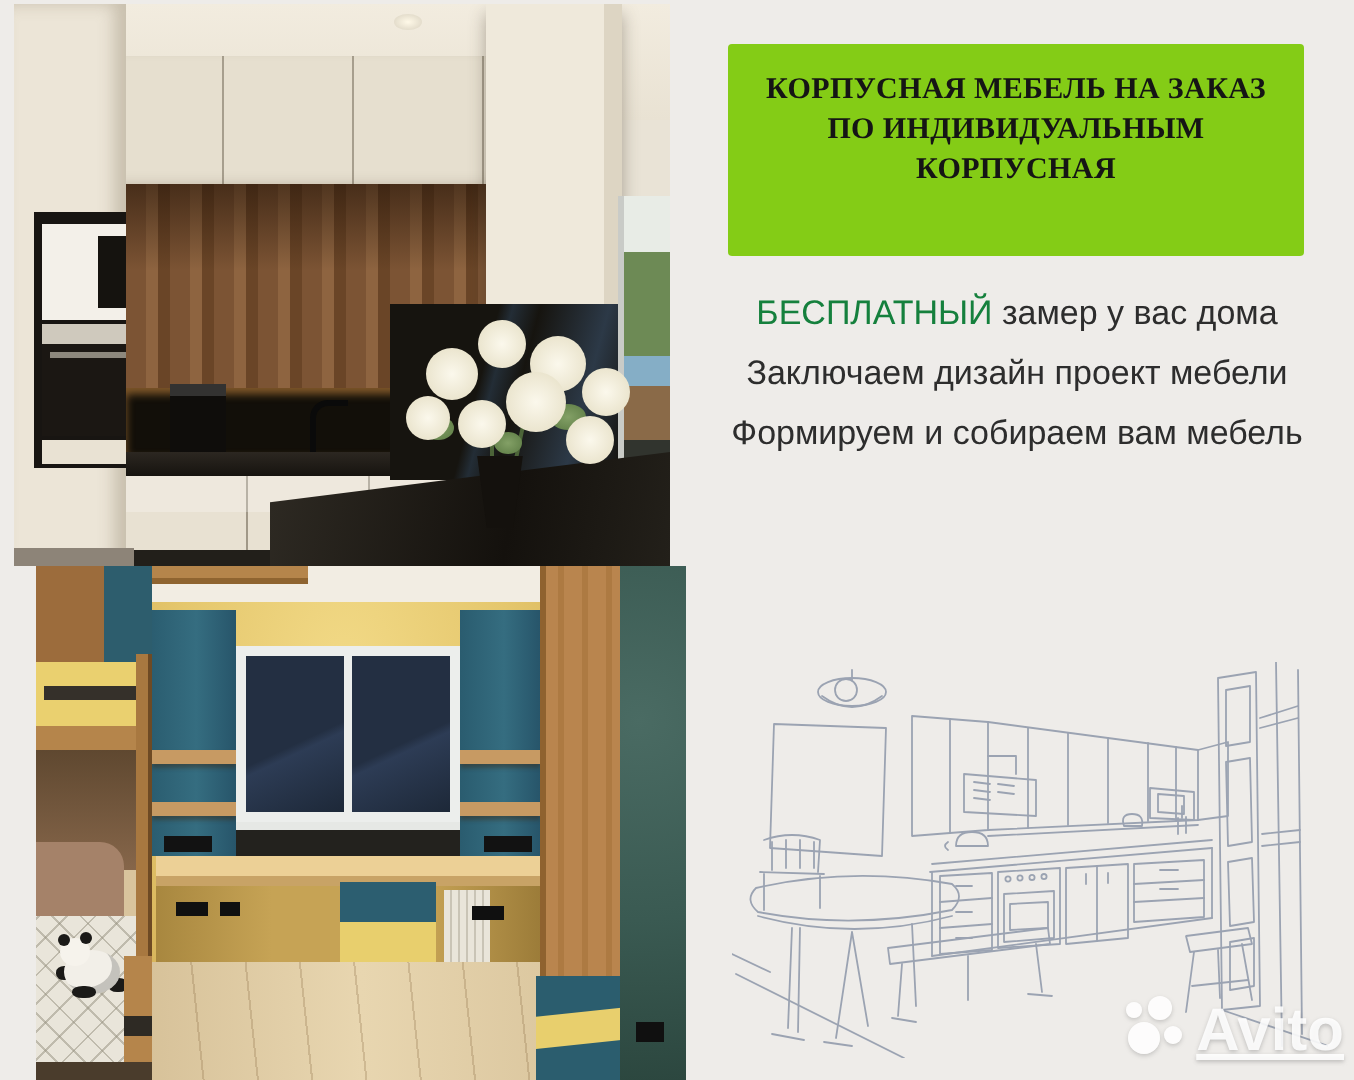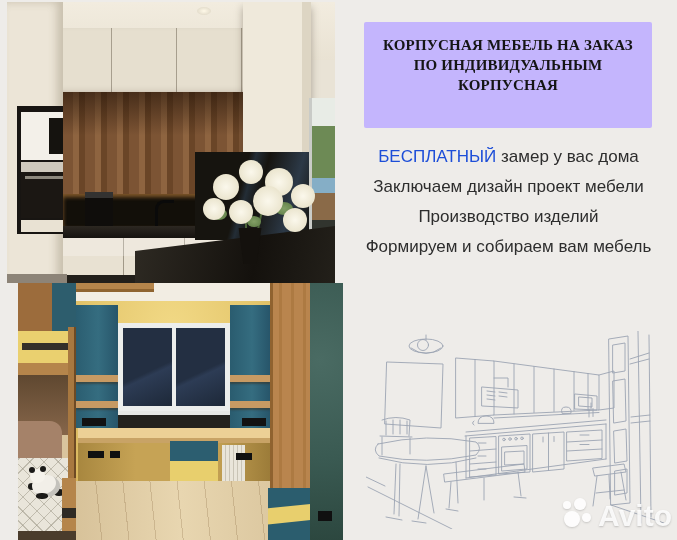--- a/index.html
+++ b/index.html
@@ -115,43 +115,43 @@
   .kr-panda-body{left:14px;top:192px;width:28px;height:22px;border-radius:50%;background:#f2efe8;
      box-shadow:inset -4px -3px 0 rgba(60,58,55,.25);}
   .kr-panda-head{left:12px;top:186px;width:15px;height:14px;border-radius:50%;background:#f6f3ec;}
   .kr-panda-ear{width:6px;height:6px;border-radius:50%;background:#1b1a18;}
   .kr-panda-limb{background:#1b1a18;border-radius:45%;}
   .kr-frame{left:44px;top:195px;width:14px;height:62px;background:#b5854b;}
   .kr-frame-gap{left:44px;top:225px;width:14px;height:10px;background:#2e2a24;}
   .kr-bshadow{left:0;top:248px;width:58px;height:9px;background:#4a3c2c;}
 
   
-  .card{left:364px;top:22px;width:288px;height:106px;background:#c4b5fd;border-radius:2px;
+  .card{left:364px;top:22px;width:288px;height:106px;background:#84cc16;border-radius:2px;
         text-align:center;}
   .hdr{font-family:"Liberation Serif",serif;font-weight:bold;font-size:15px;line-height:20px;
        color:#151515;letter-spacing:.2px;}
   .hdr1{margin-top:13px;}
   .big-title{margin-top:9px;font-size:25px;letter-spacing:.5px;color:#1d1d1d;}
   .steps{left:340px;top:147px;width:337px;text-align:center;font-size:17px;color:#2d2d2d;}
   .step{height:20px;line-height:20px;margin-bottom:10px;white-space:pre;}
-  .step .hl{color:#1d4ed8;}
+  .step .hl{color:#15803d;}
   .sketch{left:366px;top:331px;width:298px;height:198px;}
   .sketch svg{display:block;}
 
   
   .watermark{right:5px;bottom:6px;display:flex;align-items:center;gap:4px;z-index:8;}
   .wm-dots{position:relative;width:32px;height:36px;display:inline-block;}
   .wm-dots i{position:absolute;border-radius:50%;background:rgba(255,255,255,.85);
      box-shadow:0 1px 2px rgba(125,125,125,.35);}
   .wm-dots .d1{left:1px;top:3px;width:8px;height:8px;}
   .wm-dots .d2{left:12px;top:0;width:12px;height:12px;}
   .wm-dots .d3{left:2px;top:13px;width:16px;height:16px;}
   .wm-dots .d4{left:20px;top:15px;width:9px;height:9px;}
   .wm-text{font-size:30px;font-weight:bold;color:rgba(255,255,255,.88);
-     text-shadow:0 1px 2px rgba(120,120,120,.4);}
+     text-shadow:0 1px 2px rgba(120,120,120,.4);text-decoration:underline;}
 </style>
 </head>
 <body>
 
 <div class="page">
 
   <div class="abs photo-kitchen">
     <div class="abs kc-ceiling"></div>
     <div class="abs kc-spot"></div>
     <div class="abs kc-upper"></div>
@@ -249,21 +249,20 @@
 
 
   <div class="abs card">
     <div class="hdr hdr1">КОРПУСНАЯ МЕБЕЛЬ НА ЗАКАЗ</div>
     <div class="hdr">ПО ИНДИВИДУАЛЬНЫМ КОРПУСНАЯ</div>
   </div>
 
   <div class="abs steps">
     <div class="step"><span class="hl">БЕСПЛАТНЫЙ</span><span> замер у вас дома</span></div>
     <div class="step"><span class="hl"></span><span>Заключаем дизайн проект мебели</span></div>
-    <div class="step"><span class="hl"></span><span>Производство изделий</span></div>
     <div class="step"><span class="hl"></span><span>Формируем и собираем вам мебель</span></div>
   </div>
 
   <div class="abs sketch">
     <svg width="298" height="198" viewBox="0 0 298 198">
       <g fill="none" stroke="#8d97a9" stroke-width="0.9" stroke-linecap="round" stroke-linejoin="round" opacity="0.85">
 
         <path d="M60,4 v5"></path>
           <ellipse cx="60" cy="15" rx="17" ry="7"></ellipse>
         <path d="M45,17 q15,11 30,0"></path>

